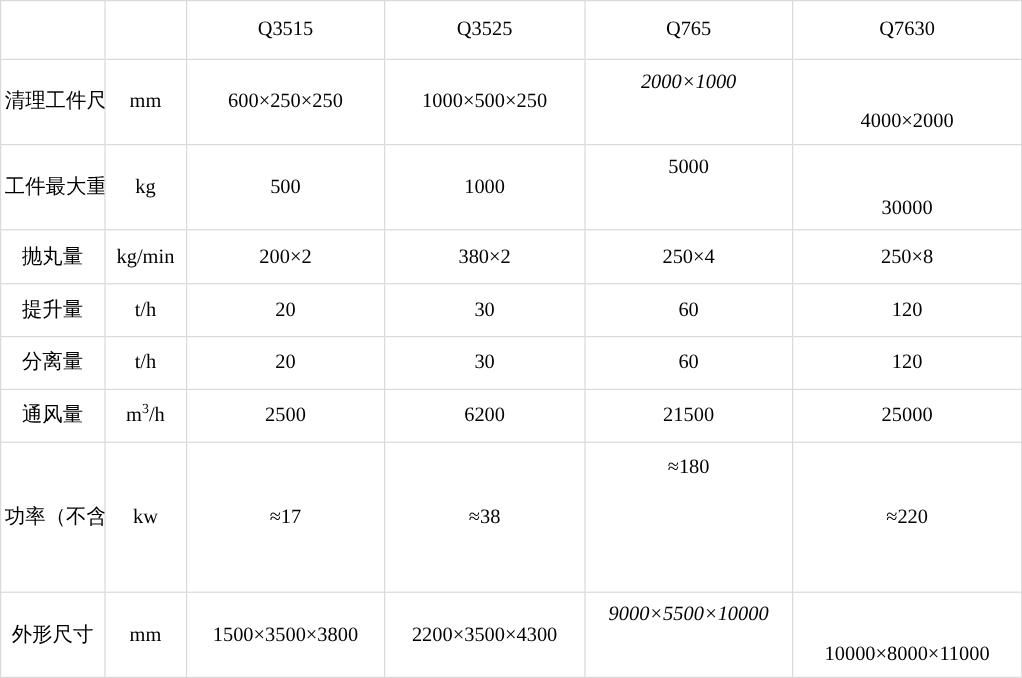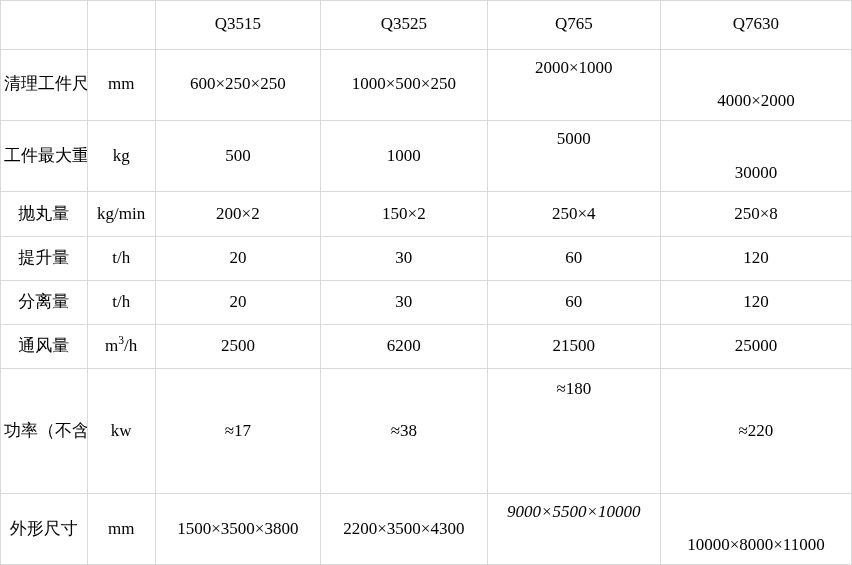--- a/index.html
+++ b/index.html
@@ -81,38 +81,38 @@
       <td class="header-cell">Q3525</td>
       <td class="header-cell">Q765</td>
       <td class="header-cell">Q7630</td>
     </tr>
 
     <tr style="height:66px;">
       <td class="label-cell">清理工件尺寸</td>
       <td class="unit-cell">mm</td>
       <td class="value-cell">600×250×250</td>
       <td class="value-cell">1000×500×250</td>
-      <td class="value-cell" style="vertical-align:top;padding-top:6px;">2000×1000</td>
+      <td class="value-cell" style="vertical-align:top;padding-top:6px;font-style:italic;">2000×1000</td>
       <td class="value-cell" style="vertical-align:bottom;padding-bottom:6px;">4000×2000</td>
     </tr>
 
     <tr style="height:66px;">
       <td class="label-cell">工件最大重量</td>
       <td class="unit-cell">kg</td>
       <td class="value-cell">500</td>
       <td class="value-cell">1000</td>
       <td class="value-cell" style="vertical-align:top;padding-top:6px;">5000</td>
       <td class="value-cell" style="vertical-align:bottom;padding-bottom:6px;">30000</td>
     </tr>
 
     <tr style="height:41px;">
       <td class="label-cell">抛丸量</td>
       <td class="unit-cell">kg/min</td>
       <td class="value-cell">200×2</td>
-      <td class="value-cell">150×2</td>
+      <td class="value-cell">380×2</td>
       <td class="value-cell">250×4</td>
       <td class="value-cell">250×8</td>
     </tr>
 
     <tr style="height:41px;">
       <td class="label-cell">提升量</td>
       <td class="unit-cell">t/h</td>
       <td class="value-cell">20</td>
       <td class="value-cell">30</td>
       <td class="value-cell">60</td>

